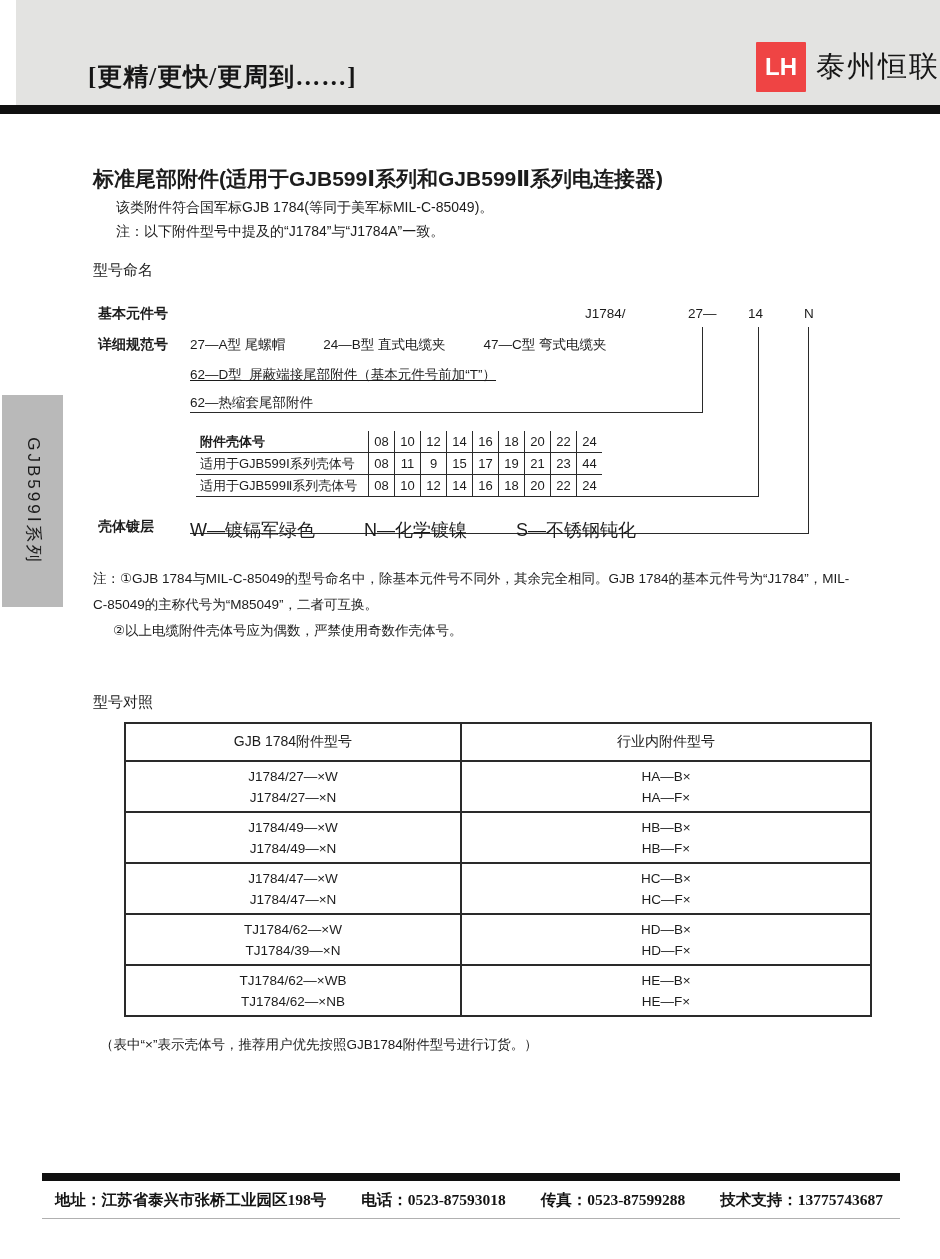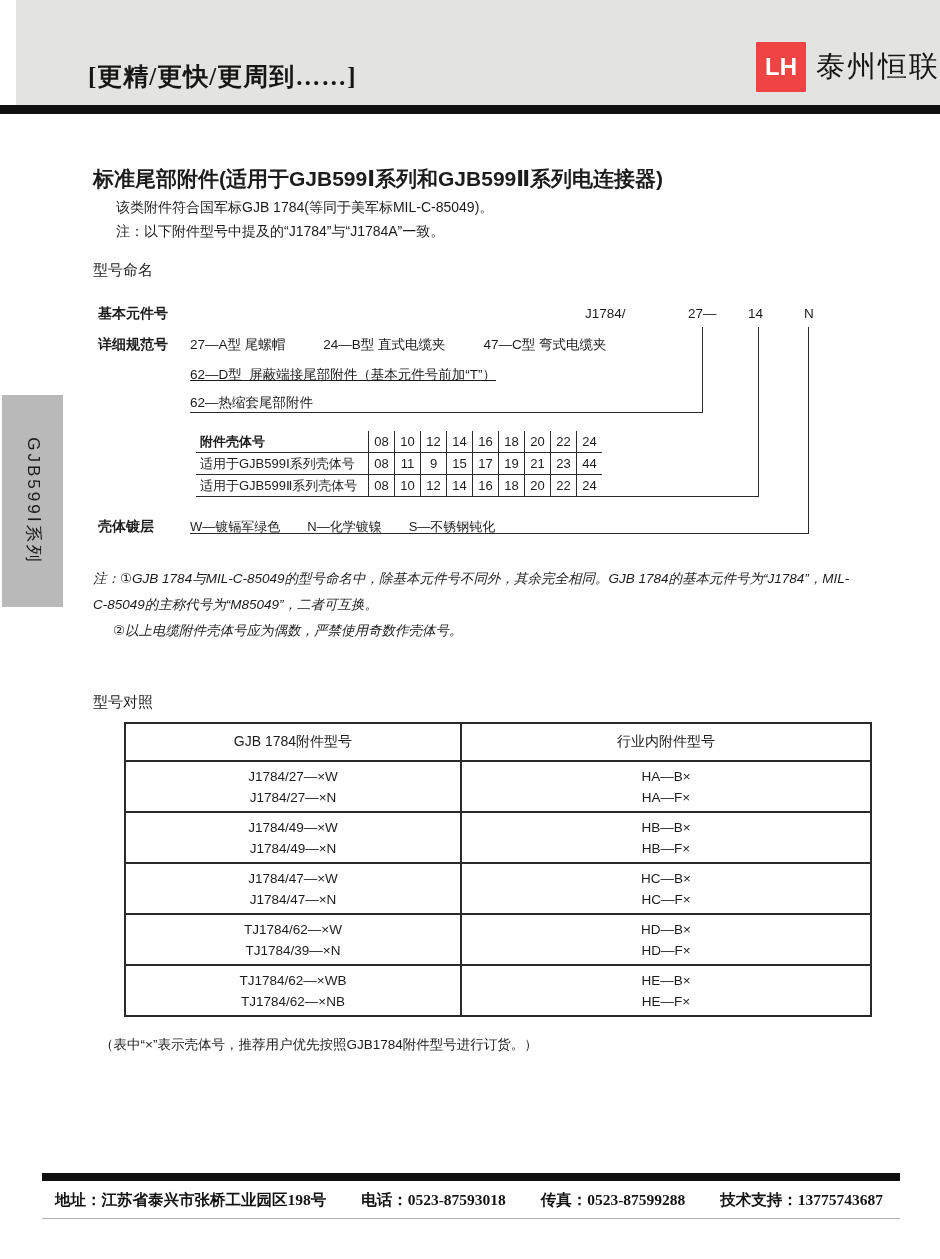--- a/index.html
+++ b/index.html
@@ -44,23 +44,23 @@
   
   .shell-table{position:absolute;left:196px;top:431px;border-collapse:collapse;}
   .shell-table td{
     height:21px;padding:0 4px;font-size:13px;line-height:21px;
     border-bottom:1px solid #2a2a2a;
   }
   .shell-table td.lab{width:160px;padding-right:8px;}
   .shell-table tr:first-child td.lab{font-weight:700;}
   .shell-table td.num{width:17px;text-align:center;border-left:1px solid #2a2a2a;}
   
-  .finish-row{display:flex;gap:27px;font-size:13px;}
-  
-  .notes{width:762px;font-size:13.5px;line-height:26px;font-style:italic;}
+  .finish-row{display:flex;gap:49px;font-size:18px;}
+  
+  .notes{width:762px;font-size:13.5px;line-height:26px;}
   .notes p{margin:0;}
   .notes p.n2{margin-left:20px;}
   
   .cmp-table{
     position:absolute;left:96px;top:722px;width:742px;
     border-collapse:collapse;table-layout:fixed;margin-left:28px;
   }
   .cmp-table th,.cmp-table td{border:2px solid #2a2a2a;text-align:center;padding:0;}
   .cmp-table th{height:36px;font-size:14px;font-weight:400;}
   .cmp-table td{height:49px;font-size:13.5px;}

